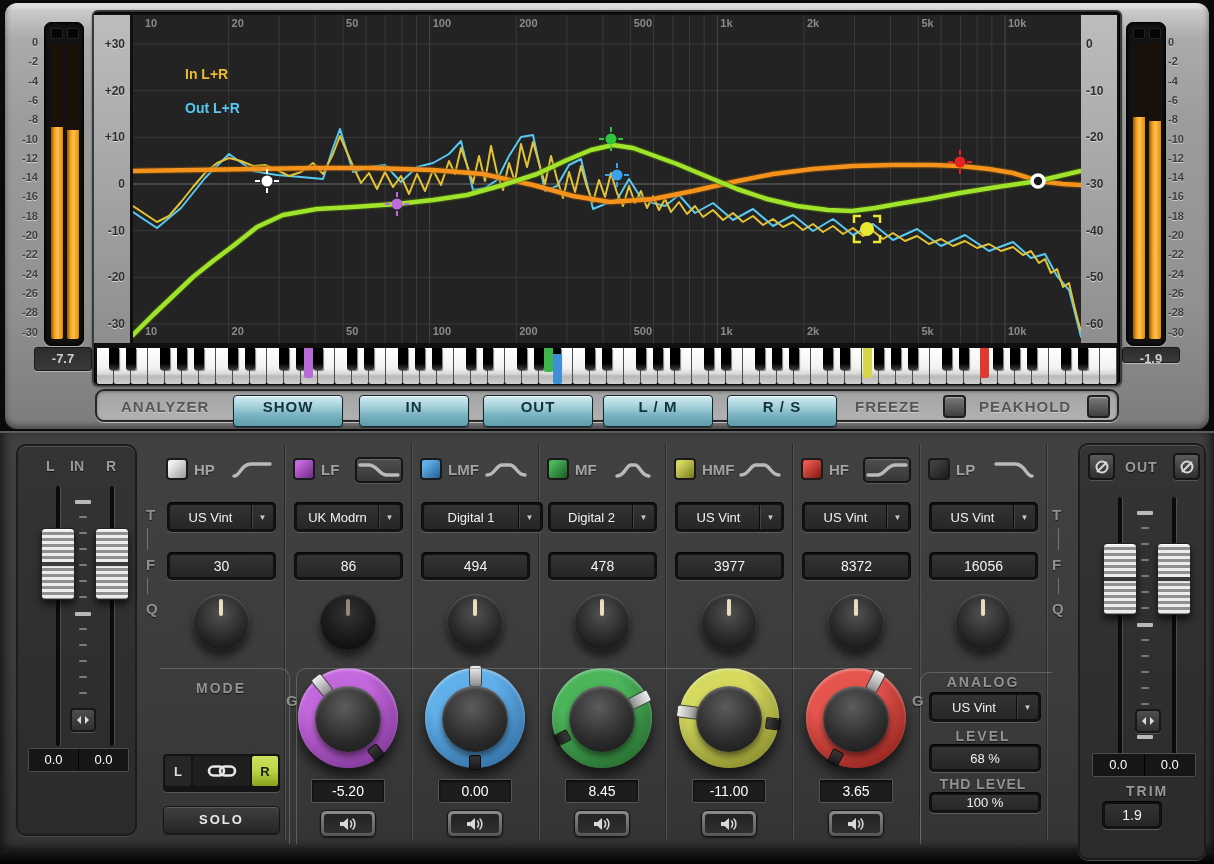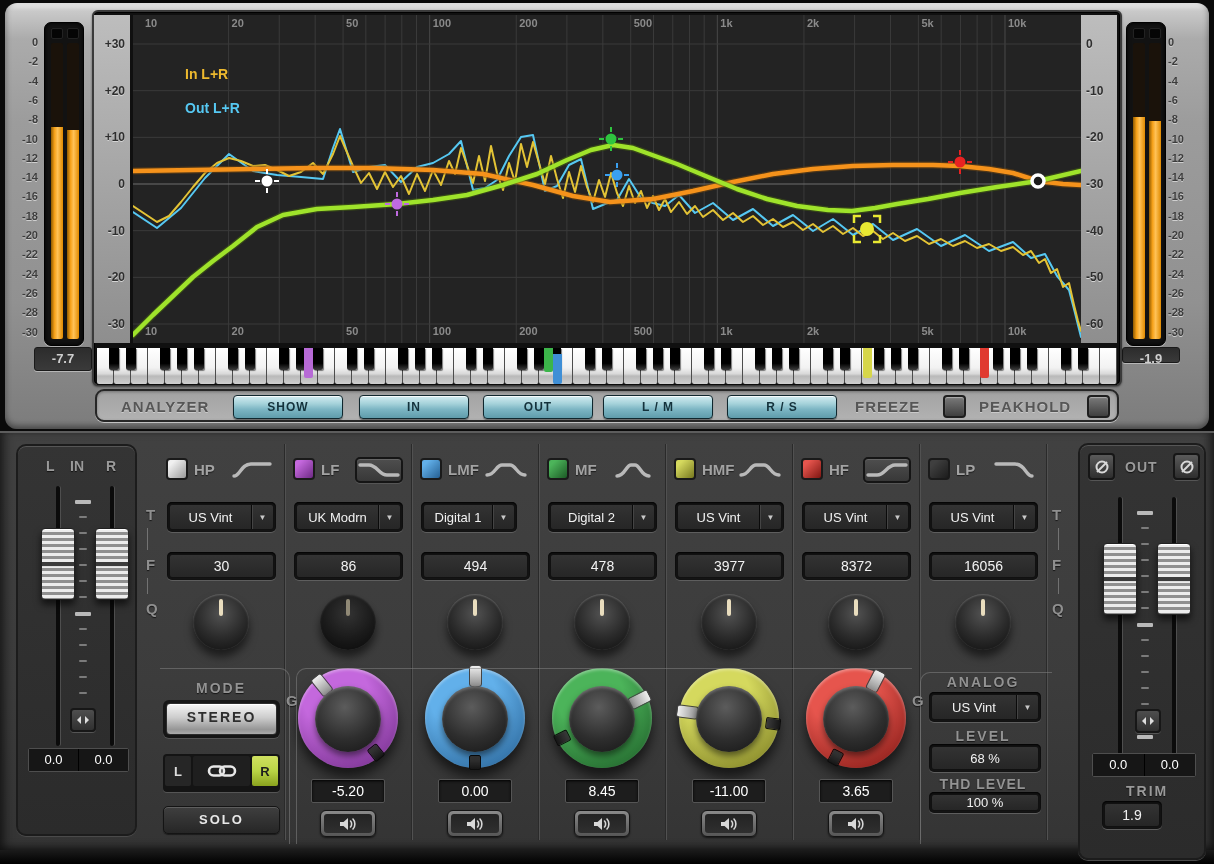--- a/index.html
+++ b/index.html
@@ -39,24 +39,24 @@
   .kbd-wrap{position:absolute;left:3px;top:336px;width:1020px;height:37px;background:#0c0c0c;}
   .wkey{position:absolute;top:0;height:36px;background:linear-gradient(180deg,#ffffff 0,#f2f2f2 55%,#d8d8d8 72%,#b9b9b9 78%,#cfcfcf 100%);border-right:1px solid #4c4c4c;border-radius:0 0 2px 2px;}
   .bkey{position:absolute;top:0;height:22px;width:10px;background:linear-gradient(180deg,#000 70%,#3c3c3c);border-radius:0 0 2px 2px;box-shadow:1px 1px 1px rgba(0,0,0,.5);}
   .kmark{position:absolute;border-radius:0 0 2px 2px;width:9px;}
 
   
   .an-bar{left:95px;top:389px;width:1024px;height:33px;border-radius:9px;border:2px solid #262626;
     box-shadow:0 1px 0 rgba(255,255,255,.55),inset 0 1px 3px rgba(0,0,0,.3);
     background:linear-gradient(180deg,#a2a2a2,#b2b2b2);}
   .an-label{position:absolute;font-size:15px;font-weight:bold;color:#565656;letter-spacing:1px;text-shadow:0 1px 0 #cacaca;top:7px;}
-  .blue-btn{position:absolute;top:4px;height:24px;border-radius:4px;border:1px solid #10272e;
+  .blue-btn{position:absolute;top:4px;height:32px;border-radius:4px;border:1px solid #10272e;
     background:linear-gradient(180deg,#d3ecf1 0,#a5d2da 35%,#7db6c4 60%,#5f9cab 100%);
     box-shadow:inset 0 1px 0 rgba(255,255,255,.8),0 1px 1px rgba(0,0,0,.4);
-    color:#14323c;font-size:12px;font-weight:bold;text-align:center;line-height:22px;letter-spacing:1px;cursor:pointer;}
+    color:#14323c;font-size:15px;font-weight:bold;text-align:center;line-height:22px;letter-spacing:1px;cursor:pointer;}
   .an-check{position:absolute;top:4px;width:23px;height:23px;border-radius:4px;border:2px solid #1e1e1e;
     background:linear-gradient(180deg,#7a7a7a,#3f3f3f);box-shadow:inset 0 1px 1px rgba(255,255,255,.4);}
 
   
   .inset-frame{position:absolute;background:#141414;border-radius:5px;padding:2px;
     box-shadow:0 1px 0 #5e5e5e,inset 0 1px 2px #000;}
   .inset-inner{display:flex;width:100%;height:100%;background:linear-gradient(180deg,#333333,#262626);
     border-radius:3px;border:1px solid #111;align-items:center;}
   .inset-text{flex:1;color:#f2f2f2;font-size:13px;text-align:center;line-height:1;}
   .dd-arrow-seg{width:22px;align-self:stretch;border-left:1px solid #0a0a0a;box-shadow:inset 1px 0 0 #444;
@@ -547,23 +547,20 @@
         </div>
         <div class="inset-frame" style="left: 9px; top: 108px; width: 109px; height: 28px;">
           <div class="inset-inner">
             <span class="inset-text" style="font-size:14px;">30</span>
           </div>
         </div>
         <div class="qknob" style="left: 35px; top: 150px;">
           <div class="q-ptr"></div>
         </div>
         <div class="sec-label" style="top: 236px;">MODE</div>
-        <div class="stereo-frame" style="left: 5px; top: 256px; width: 117px; height: 38px;">
-          <div class="stereo-btn">STEREO</div>
-        </div>
         <div class="link-row" style="left: 5px; top: 310px; width: 117px; height: 38px;">
           <div class="link-cell" style="width: 26px; background: rgb(38, 38, 38); color: rgb(221, 221, 221);">L</div>
           <div class="link-cell" style="flex: 1 1 0%; background: rgb(31, 31, 31);">
             <svg width="30" height="16" viewBox="0 0 30 16">
               <rect x="2" y="3.5" width="15" height="9" rx="4.5" fill="none" stroke="#e8e8e8" stroke-width="2.6"></rect>
               <rect x="13" y="3.5" width="15" height="9" rx="4.5" fill="none" stroke="#e8e8e8" stroke-width="2.6"></rect>
             </svg>
           </div>
           <div class="link-cell" style="width: 26px; background: linear-gradient(rgb(207, 224, 96), rgb(185, 212, 69) 50%, rgb(138, 162, 30)); color: rgb(30, 30, 30);">R</div>
         </div>
@@ -613,21 +610,21 @@
       <div class="band-col" style="left: 412px;">
         <div class="band-head">
           <div class="swatch" style="background: linear-gradient(135deg, rgb(98, 176, 234) 20%, rgb(37, 95, 146));"></div>
           <div class="bname">LMF</div>
           <div class="shape-wrap">
             <svg width="44" height="20" viewBox="0 0 44 20">
               <path d="M3 15 C11 15 12 5 18 5 L26 5 C32 5 33 15 41 15" fill="none" stroke="#b9b9b9" stroke-width="3.4" stroke-linecap="round" stroke-linejoin="round"></path>
             </svg>
           </div>
         </div>
-        <div class="inset-frame" style="left: 9px; top: 58px; width: 96px; height: 30px;">
+        <div class="inset-frame" style="left: 9px; top: 58px; width: 122px; height: 30px;">
           <div class="inset-inner">
             <span class="inset-text">Digital 1</span>
             <span class="dd-arrow-seg">▼</span>
           </div>
         </div>
         <div class="inset-frame" style="left: 9px; top: 108px; width: 109px; height: 28px;">
           <div class="inset-inner">
             <span class="inset-text" style="font-size:14px;">494</span>
           </div>
         </div>

